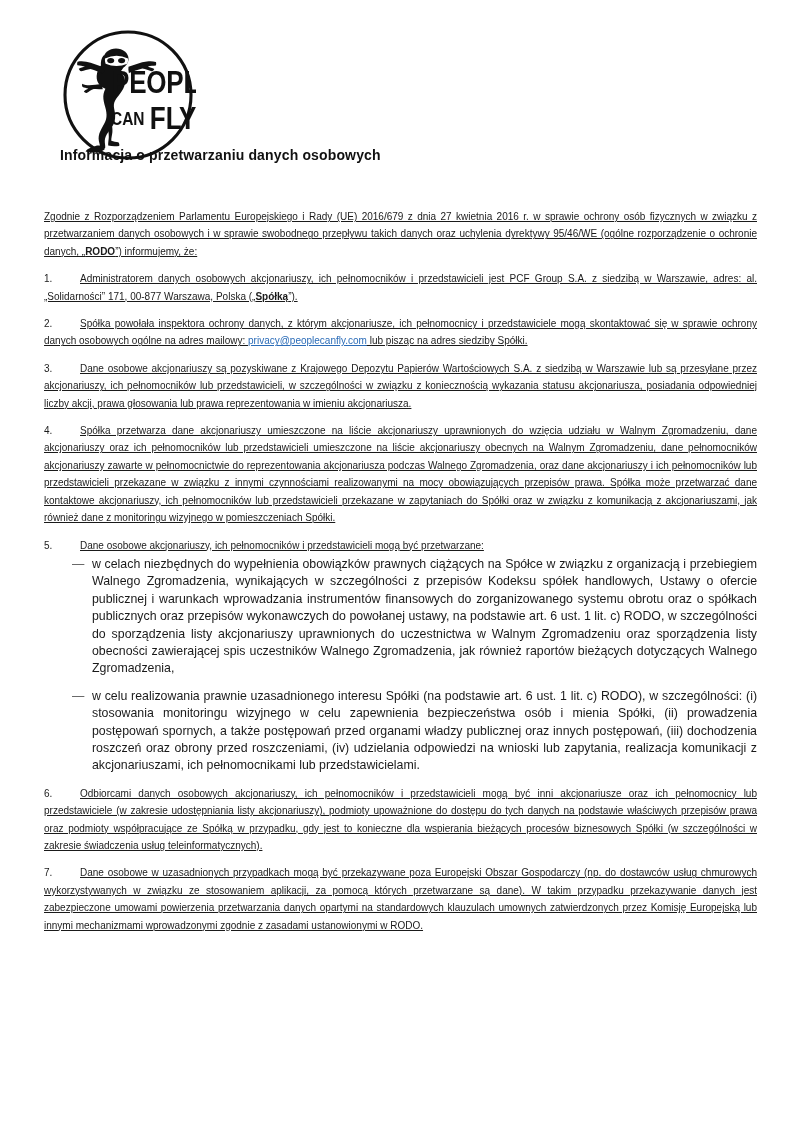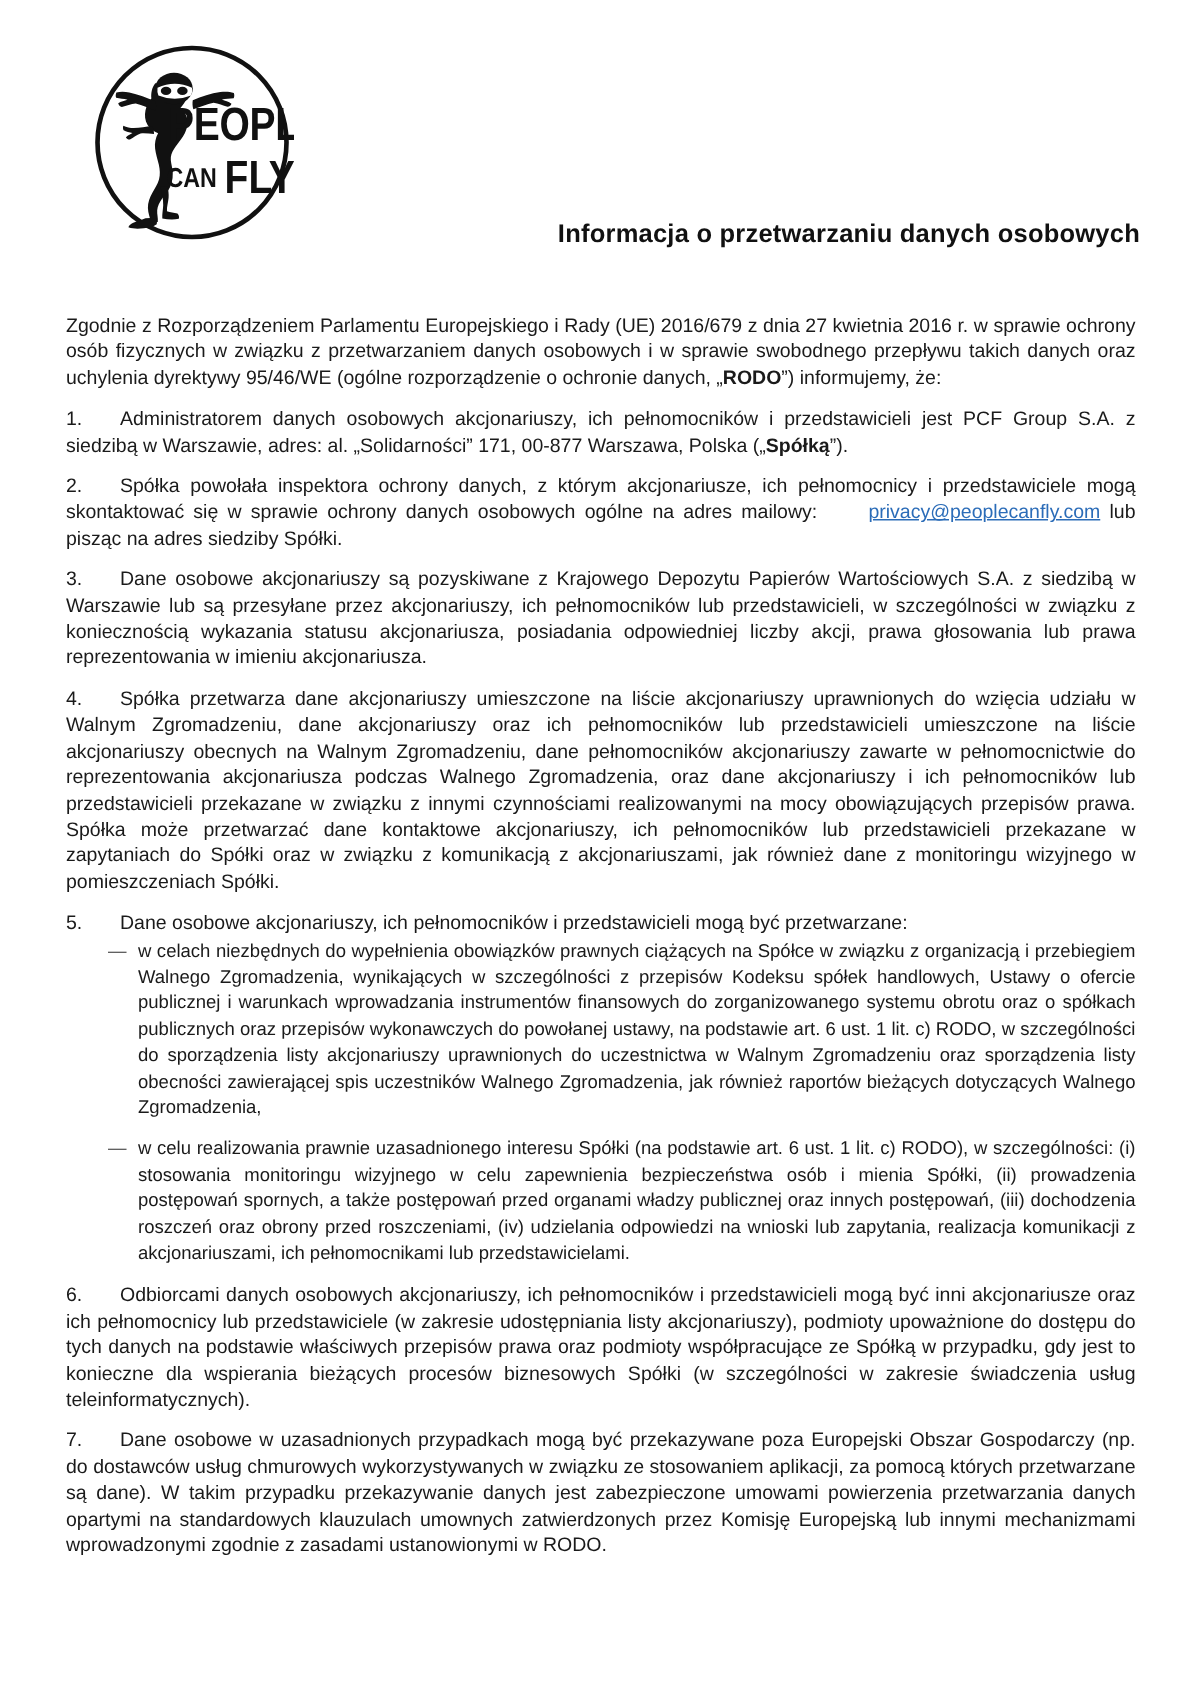--- a/index.html
+++ b/index.html
@@ -32,45 +32,46 @@
     height: 134px;
   }
   .logo-block svg { display: block; width: 136px; height: 134px; }
 
   
   .doc-title {
     position: absolute;
     left: 60px;
     top: 146px;
     width: 700px;
-    text-align: right;
-    font-size: 17px;
+    text-align: left;
+    font-size: 14px;
     font-weight: bold;
     line-height: 19px;
     letter-spacing: 0.15px;
     color: #111111;
   }
   .doc-title .tl { display: block; }
 
   
   .content {
     position: absolute;
     left: 44px;
     top: 208px;
     width: 713px;
   }
   p, .li {
     margin: 0 0 10px 0;
-    font-size: 13px;
+    font-size: 10px;
     line-height: 17.4px;
     text-align: justify;
     text-justify: inter-word;
     color: #1a1a1a;
     -webkit-hyphens: none;
     hyphens: none;
+    text-decoration: underline;
   }
 
   
   .num {
     position: relative;
     padding-left: 0;
   }
   .num .marker {
     display: inline-block;
     width: 36px;
@@ -99,21 +100,20 @@
     color: #555555;
     font-size: 12.35px;
     line-height: 17.4px;
   }
 
   b, strong { font-weight: bold; }
 
   a.mail {
     color: #2b6cb8;
     text-decoration: underline;
-    margin-left: 28px;
   }
 
   .sp-after-5 { margin-bottom: 2px; }
 </style>
 </head>
 <body>
 
 <div class="page">
 
   <div class="logo-block">

